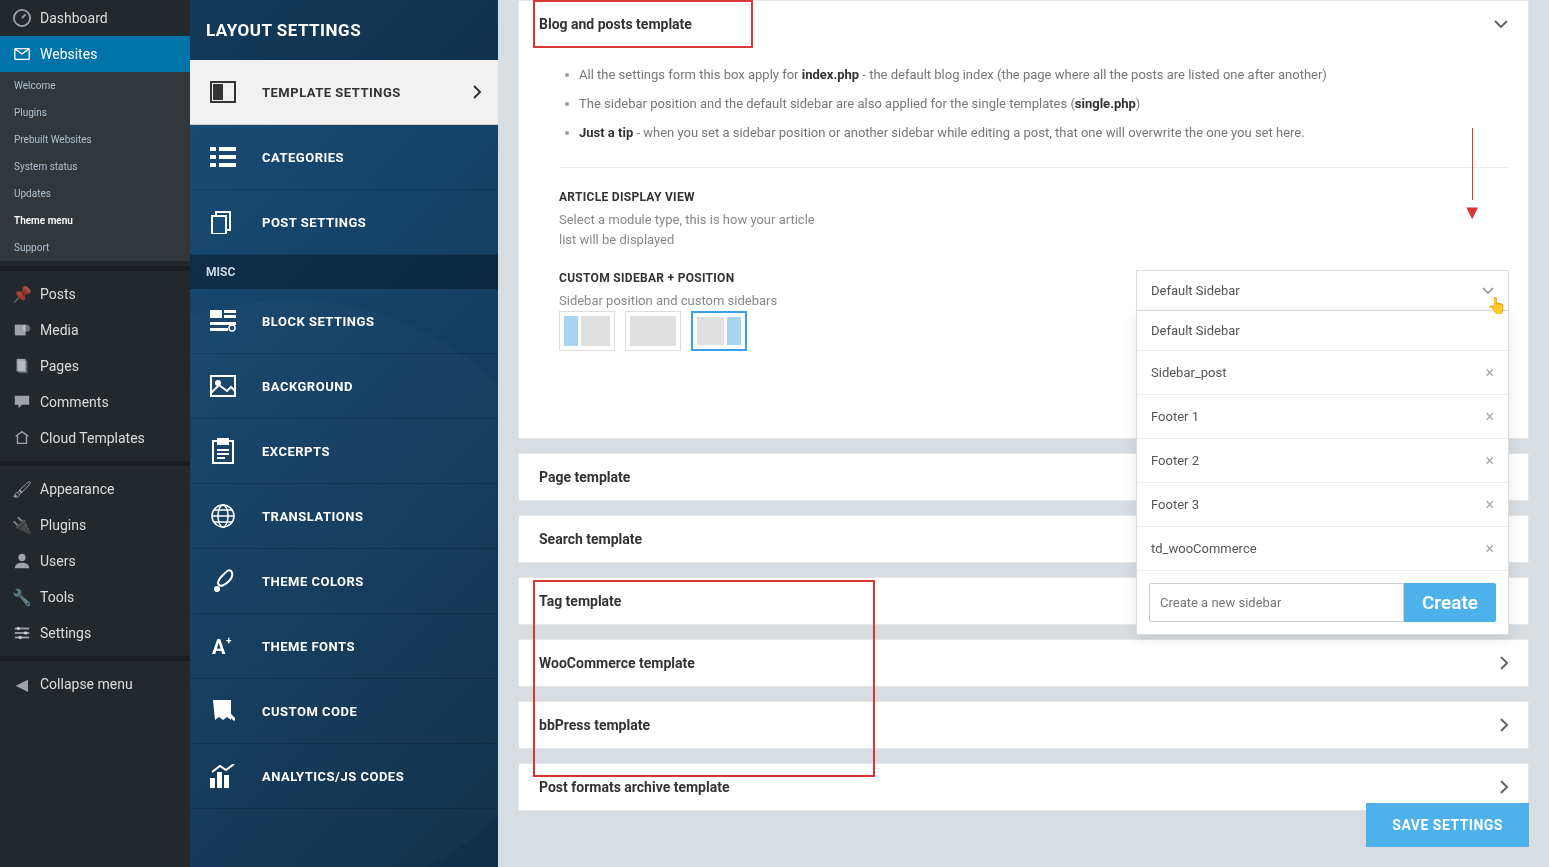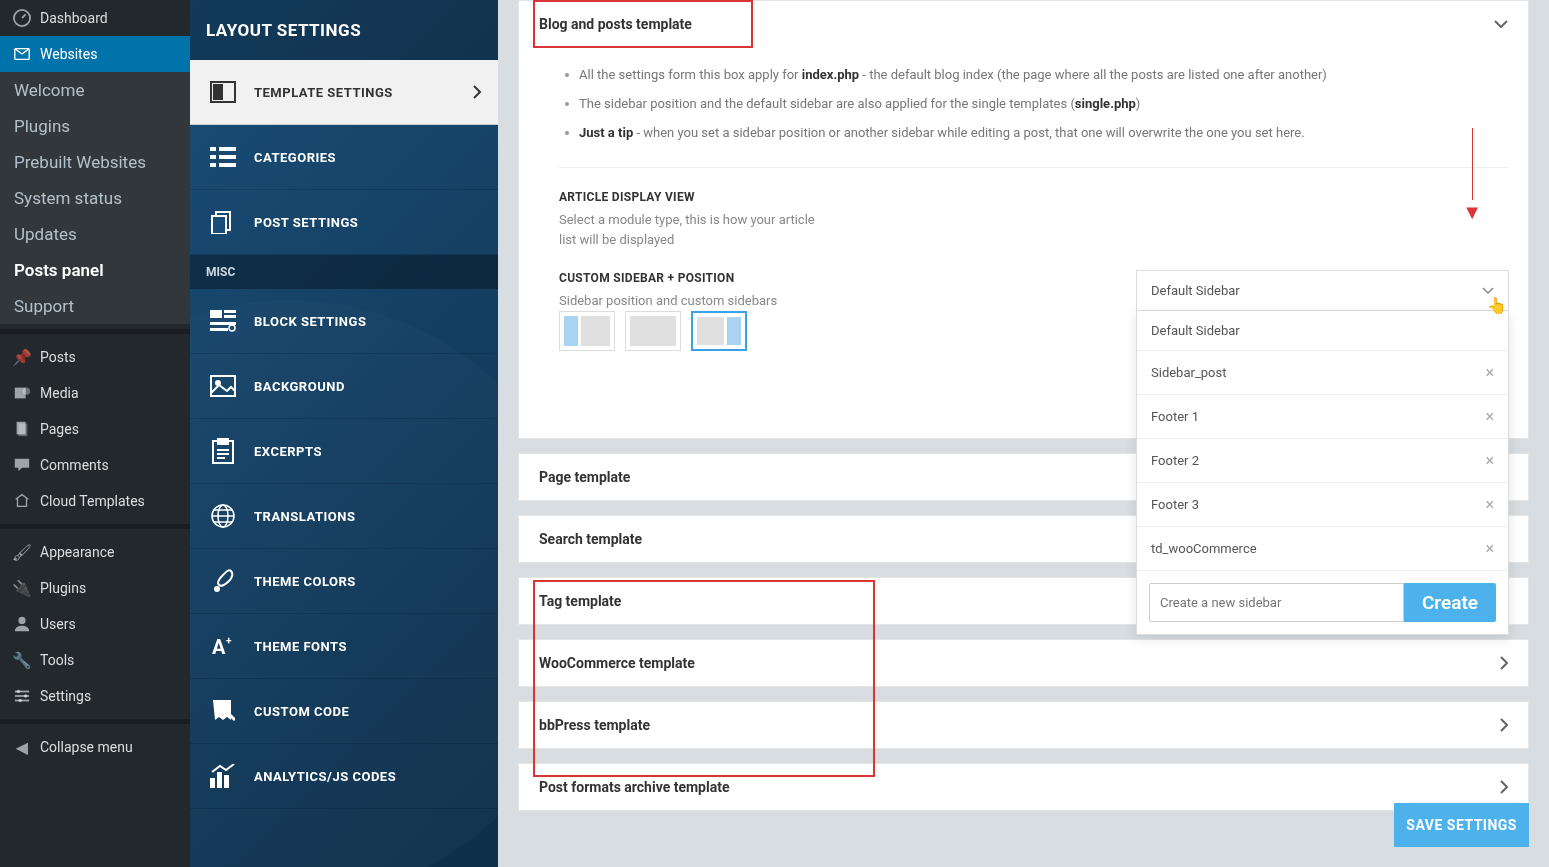--- a/index.html
+++ b/index.html
@@ -5,29 +5,29 @@
 * { margin: 0; padding: 0; box-sizing: border-box; font-family: -apple-system, BlinkMacSystemFont, "Segoe UI", Roboto, sans-serif; }
 body { background: #f1f1f1; overflow: hidden; }
 .app { display: flex; width: 1549px; height: 867px; }
 
 
 .wp-sidebar { width: 190px; background: #23282d; color: #eee; flex-shrink: 0; overflow-y: auto; }
 .wp-item { display: flex; align-items: center; padding: 8px 12px; font-size: 14px; cursor: pointer; color: #ddd; text-align: right; }
 .wp-item.active { background: #0073aa; color: #fff; }
 .wp-item .ico { width: 20px; height: 20px; margin-right: 8px; display: flex; align-items: center; justify-content: center; font-size: 16px; color: rgba(240,245,250,.6); }
 .wp-item.active .ico { color: #fff; }
-.wp-subitem { padding: 8px 12px 8px 14px; font-size: 17px; color: #b1c1cc; cursor: pointer; background: #32373c; }
+.wp-subitem { padding: 8px 12px 8px 14px; font-size: 10px; color: #b1c1cc; cursor: pointer; background: #32373c; }
 .wp-subitem.current { color: #fff; font-weight: 600; }
 .wp-sep { height: 5px; background: #1a1e22; margin: 5px 0; }
 
 
 .panel-sidebar { width: 308px; background: #0d3a5c; background: linear-gradient(135deg, #1a4e78 0%, #0e2f4a 100%); color: #fff; flex-shrink: 0; position: relative; overflow: hidden; }
 .panel-sidebar::before { content:''; position:absolute; width:600px; height:600px; border-radius:50%; background:rgba(255,255,255,0.02); top:300px; left:-200px; }
 .panel-header { padding: 20px 16px; font-size: 17px; font-weight: 700; letter-spacing: .5px; background: rgba(0,0,0,.25); position: relative; }
-.panel-item { display: flex; align-items: center; padding: 20px 16px; font-size: 13px; font-weight: 700; letter-spacing: .5px; cursor: pointer; position: relative; border-bottom: 1px solid rgba(0,0,0,.15); }
+.panel-item { display: flex; align-items: center; padding: 20px 16px; font-size: 13px; font-weight: 700; letter-spacing: .5px; cursor: pointer; position: relative; border-bottom: 1px solid rgba(0,0,0,.15); gap: 8px; }
 .panel-item.active { background: #f1f1f1; color: #333; }
 .panel-item .pico { width: 34px; height: 24px; margin-right: 14px; display:flex; align-items:center; justify-content:center; }
 .panel-item .chev { margin-left: auto; color: #333; }
 .panel-misc { padding: 10px 16px; font-size: 12px; font-weight: 700; background: rgba(0,0,0,.35); color:#cdd8e2; position:relative; }
 
 
 .main { flex: 1; background: #d7dde1; position: relative; overflow: hidden; }
 .accordion { margin: 0 20px 14px 20px; background: #fff; border: 1px solid #e5e5e5; }
 .acc-header { display: flex; align-items: center; padding: 15px 20px; font-size: 14px; font-weight: 700; color: #333; cursor: pointer; text-align: center; }
 .acc-header .chev { margin-left: auto; color: #666; }
@@ -61,21 +61,21 @@
 .dd-create input { flex:1; border:1px solid #ccc; padding:8px 10px; font-size:13px; border-radius:2px 0 0 2px; }
 .dd-create button { background:#4db2ec; color:#fff; border:none; padding:8px 18px; font-size:19px; font-weight:600; cursor:pointer; border-radius:0 2px 2px 0; }
 
 .hl-red { position:absolute; border:2px solid #d93535; pointer-events:none; }
 .hl1 { left: 533px; top: 0px; width: 220px; height: 48px; }
 .hl2 { left: 533px; top: 580px; width: 342px; height: 197px; }
 .arrow { position:absolute; right: 67px; top: 200px; color:#d93535; font-size:20px; }
 .arrow::before { content:''; position:absolute; width:1px; height:72px; background:#d93535; left:50%; top:-72px; }
 .cursor { position:absolute; right:42px; top:296px; font-size:16px; pointer-events:none; }
 
-.save-btn { position:absolute; right:20px; bottom:20px; background:#4db2ec; color:#fff; padding:14px 12px; font-size:14px; font-weight:700; letter-spacing:.5px; cursor:pointer; }
+.save-btn { position:absolute; right:20px; bottom:20px; background:#4db2ec; color:#fff; padding:14px 26px; font-size:14px; font-weight:700; letter-spacing:.5px; cursor:pointer; }
 
 svg { display:block; }
 </style>
 </head>
 <body>
 
 <div class="app">
 
   <div class="wp-sidebar">
     <div class="wp-item">
@@ -94,21 +94,21 @@
             <path d="M2 4 L10 10 L18 4" fill="none" stroke="currentColor" stroke-width="1.5"></path>
           </svg>
         </span>
       <span>Websites</span>
     </div>
     <div class="wp-subitem">Welcome</div>
     <div class="wp-subitem">Plugins</div>
     <div class="wp-subitem">Prebuilt Websites</div>
     <div class="wp-subitem">System status</div>
     <div class="wp-subitem">Updates</div>
-    <div class="wp-subitem current">Posts panel</div>
+    <div class="wp-subitem current">Theme menu</div>
     <div class="wp-subitem">Support</div>
     <div class="wp-sep"></div>
     <div class="wp-item">
         <span class="ico">📌</span>
         <span>Posts</span>
       </div>
     <div class="wp-item">
         <span class="ico">
           <svg width="18" height="18" viewBox="0 0 20 20" fill="currentColor">
             <rect x="2" y="4" width="12" height="12"></rect>

